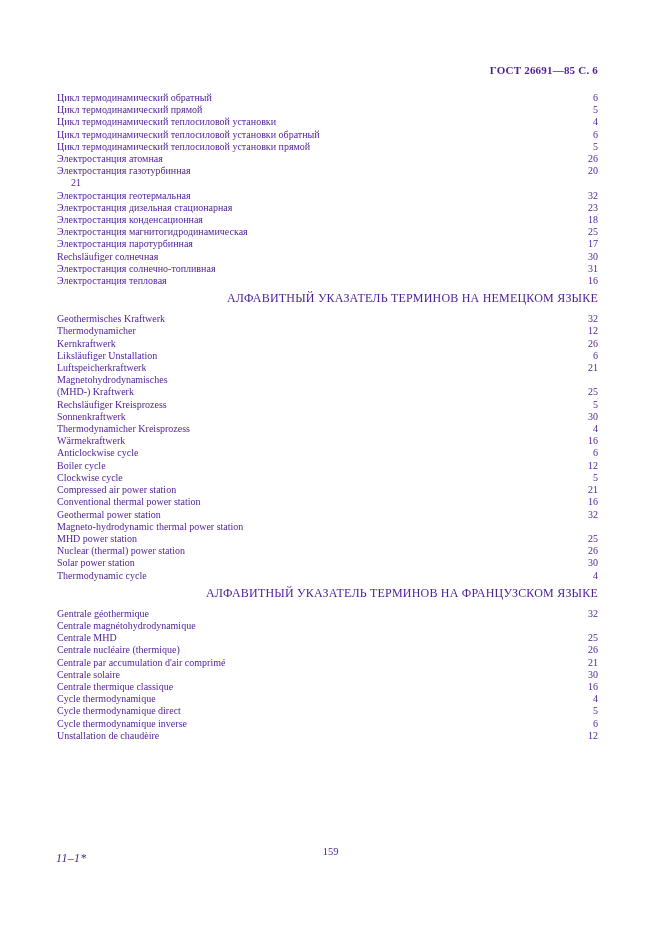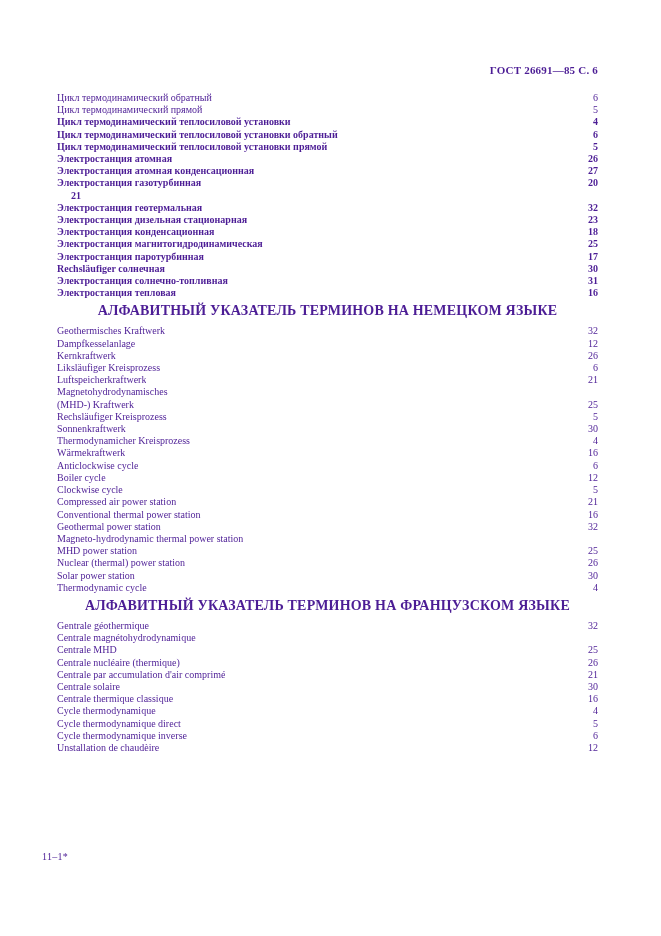--- a/index.html
+++ b/index.html
@@ -26,52 +26,53 @@
     font-size: 11px;
     letter-spacing: 0.2px;
   }
   .content {
     position: absolute;
     top: 92px;
     left: 57px;
     width: 541px;
   }
   .section-heading {
-    text-align: center;
-    font-weight: bold;
-    font-size: 14px;
+    text-align: right;
+    font-weight: normal;
+    font-size: 12px;
     line-height: 13px;
     margin: 5px 0 8px 0;
     letter-spacing: 0.2px;
   }
   .entry {
     display: flex;
     justify-content: space-between;
     align-items: baseline;
     font-size: 10px;
     line-height: 12.2px;
     white-space: nowrap;
   }
   .entry .term {
     overflow: hidden;
   }
   .entry .page-num {
     text-align: right;
     min-width: 24px;
   }
   .entry.bold {
-    font-weight: bold;
+    font-weight: normal;
     align-items: flex-end;
   }
   .footer-mark {
     position: absolute;
-    left: 42px;
+    left: 56px;
     top: 851px;
-    font-size: 10px;
+    font-size: 12px;
     letter-spacing: 0.3px;
+    font-style: italic;
   }
   .footer-page {
     position: absolute;
     top: 846px;
     left: 0;
     width: 661px;
     text-align: center;
     font-size: 10.5px;
   }
 </style>
@@ -102,24 +103,20 @@
         </div>
         <div class="entry bold">
           <span class="term">Цикл термодинамический теплосиловой установки прямой</span>
           <span class="page-num">5</span>
         </div>
         <div class="entry bold">
           <span class="term">Электростанция атомная</span>
           <span class="page-num">26</span>
         </div>
         <div class="entry bold">
-          <span class="term">Электростанция атомная конденсационная</span>
-          <span class="page-num">27</span>
-        </div>
-        <div class="entry bold">
           <span class="term">Электростанция газотурбинная</span>
           <span class="page-num">20</span>
         </div>
         <div class="entry bold">
           <span class="page-num">21</span>
         </div>
         <div class="entry bold">
           <span class="term">Электростанция геотермальная</span>
           <span class="page-num">32</span>
         </div>
@@ -152,29 +149,29 @@
           <span class="page-num">16</span>
         </div>
       </section>
       <section>
         <div class="section-heading">АЛФАВИТНЫЙ УКАЗАТЕЛЬ ТЕРМИНОВ НА НЕМЕЦКОМ ЯЗЫКЕ</div>
         <div class="entry">
           <span class="term">Geothermisches Kraftwerk</span>
           <span class="page-num">32</span>
         </div>
         <div class="entry">
-          <span class="term">Dampfkesselanlage</span>
+          <span class="term">Thermodynamicher</span>
           <span class="page-num">12</span>
         </div>
         <div class="entry">
           <span class="term">Kernkraftwerk</span>
           <span class="page-num">26</span>
         </div>
         <div class="entry">
-          <span class="term">Liksläufiger Kreisprozess</span>
+          <span class="term">Liksläufiger Unstallation</span>
           <span class="page-num">6</span>
         </div>
         <div class="entry">
           <span class="term">Luftspeicherkraftwerk</span>
           <span class="page-num">21</span>
         </div>
         <div class="entry">
           <span class="term">Magnetohydrodynamisches</span>
           <span class="page-num"></span>
         </div>
@@ -289,14 +286,15 @@
         </div>
         <div class="entry">
           <span class="term">Unstallation de chaudèire</span>
           <span class="page-num">12</span>
         </div>
       </section>
     </div>
 
   <div class="footer-mark">11–1*</div>
 
+  <div class="footer-page">159</div>
 
 </div>
 
 </body></html>

